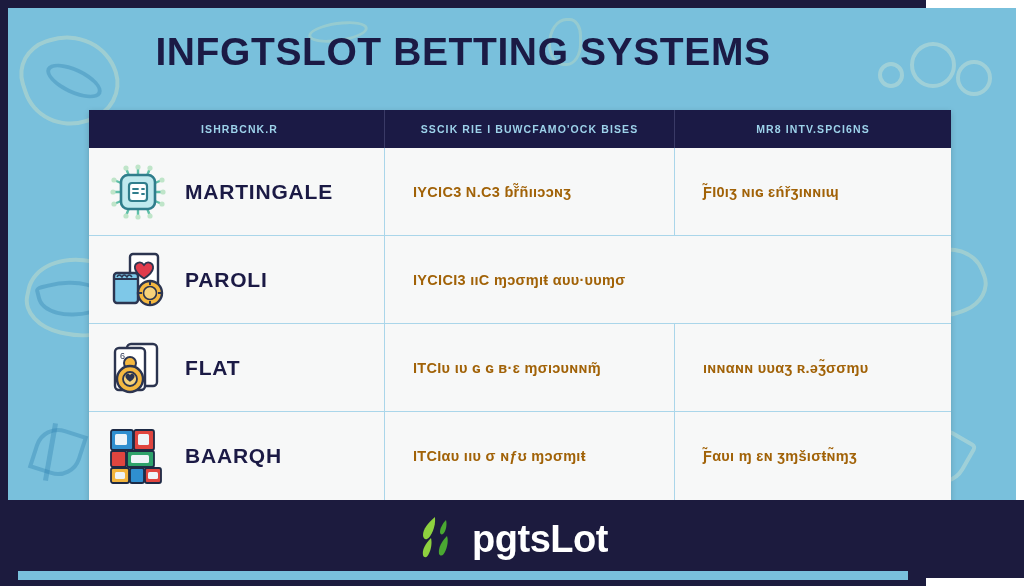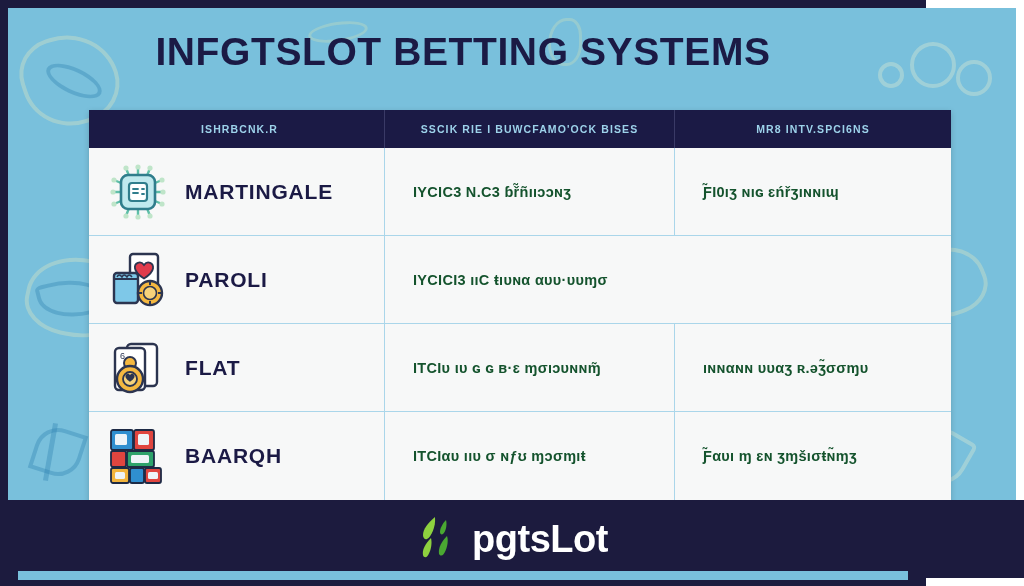--- a/index.html
+++ b/index.html
@@ -120,21 +120,21 @@
     border-right: 1px solid #aad6ea;
     height: 100%;
   }
   .cell:last-child { border-right: none; }
 
   .cell-name { padding-left: 18px; gap: 16px; text-align: center; }
   .cell-text {
     padding-left: 28px;
     font-size: 14.5px;
     font-weight: 600;
-    color: #14532d;
+    color: #a16207;
     letter-spacing: .3px;
   }
   .row-label {
     font-size: 21px;
     font-weight: 800;
     letter-spacing: .8px;
     color: #1b1a45;
     text-transform: uppercase;
   }
   .icon-box {
@@ -239,21 +239,21 @@
             <rect x="6" y="22" width="24" height="30" rx="3" fill="#7ec8e8" stroke="#2c3550" stroke-width="2.4"></rect>
             <path d="M6 28 h24" stroke="#2c3550" stroke-width="2"></path>
             <path d="M9 26 q2 -4 5 0 q2 -4 5 0 q2 -4 5 0" stroke="#2c3550" stroke-width="1.5" fill="none"></path>
             <circle cx="42" cy="42" r="12" fill="#f5b840" stroke="#2c3550" stroke-width="2.4"></circle>
             <circle cx="42" cy="42" r="6.5" fill="#f7d27a" stroke="#2c3550" stroke-width="1.6"></circle>
             <path d="M42 30 v4 M42 50 v4 M30 42 h4 M50 42 h4" stroke="#2c3550" stroke-width="2"></path>
           </svg>
         </span>
         <span class="row-label">PAROLI</span>
       </div>
-      <div class="cell col-2 cell-text">IYCICI3 ııC  ŧıυɴα αυυ·υυɱσ</div>
+      <div class="cell col-2 cell-text">IYCICI3 ııC  ɱɔσɱıŧ αυυ·υυɱσ</div>
     </div>
 
     <div class="trow">
       <div class="cell col-1 cell-name">
         <span class="icon-box">
           <svg width="58" height="58" viewBox="0 0 58 58">
             <rect x="18" y="5" width="30" height="42" rx="4" fill="#ffffff" stroke="#2c3550" stroke-width="2.4"></rect>
             <rect x="6" y="9" width="30" height="42" rx="4" fill="#ffffff" stroke="#2c3550" stroke-width="2.4"></rect>
             <text x="11" y="20" font-family="Liberation Sans, sans-serif" font-size="9" fill="#2c3550">6</text>
             <text x="27" y="46" font-family="Liberation Sans, sans-serif" font-size="9" fill="#2c3550">6</text>

